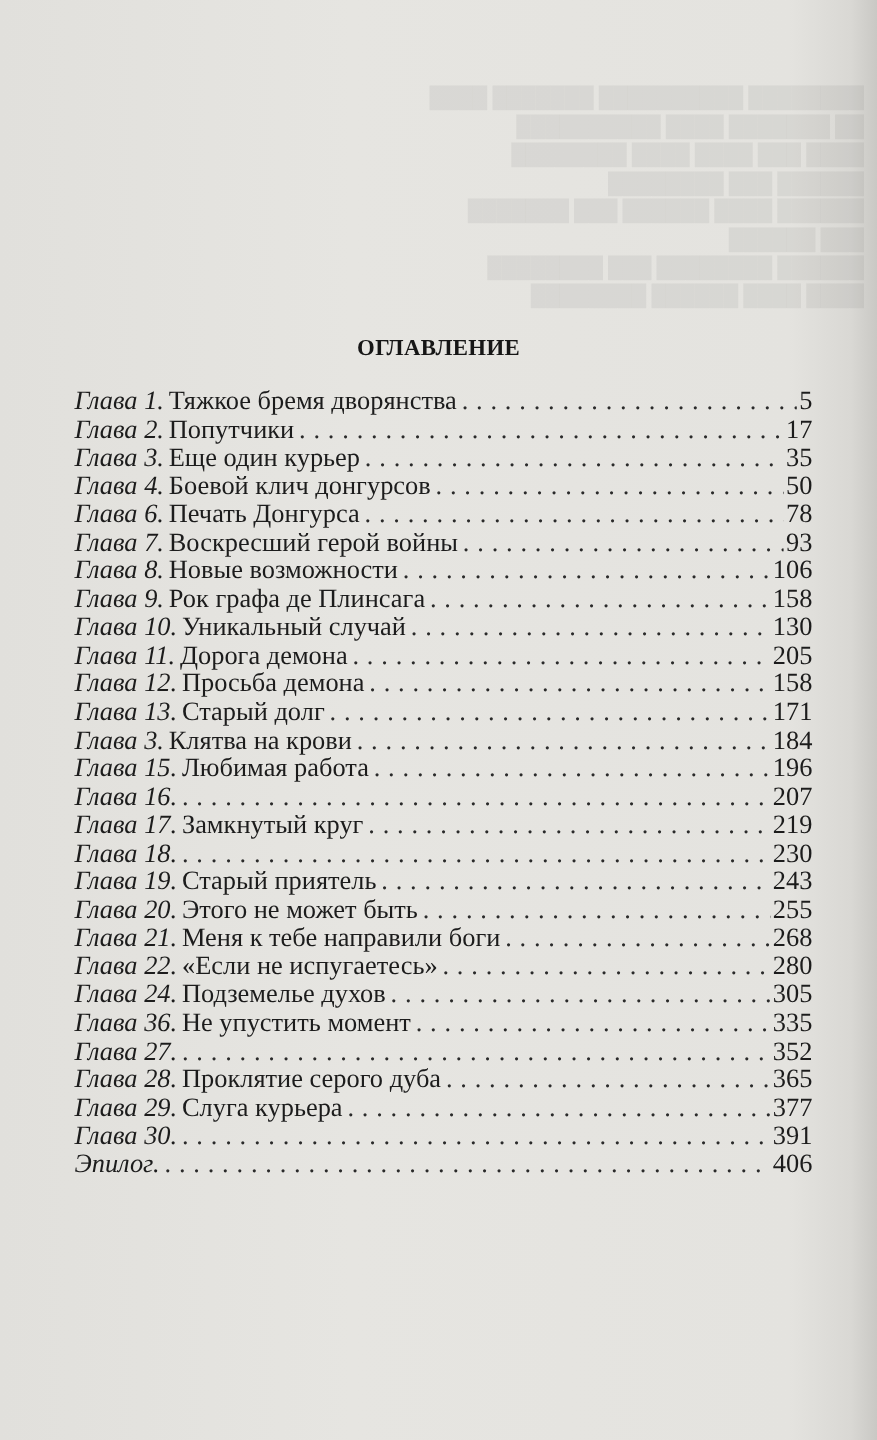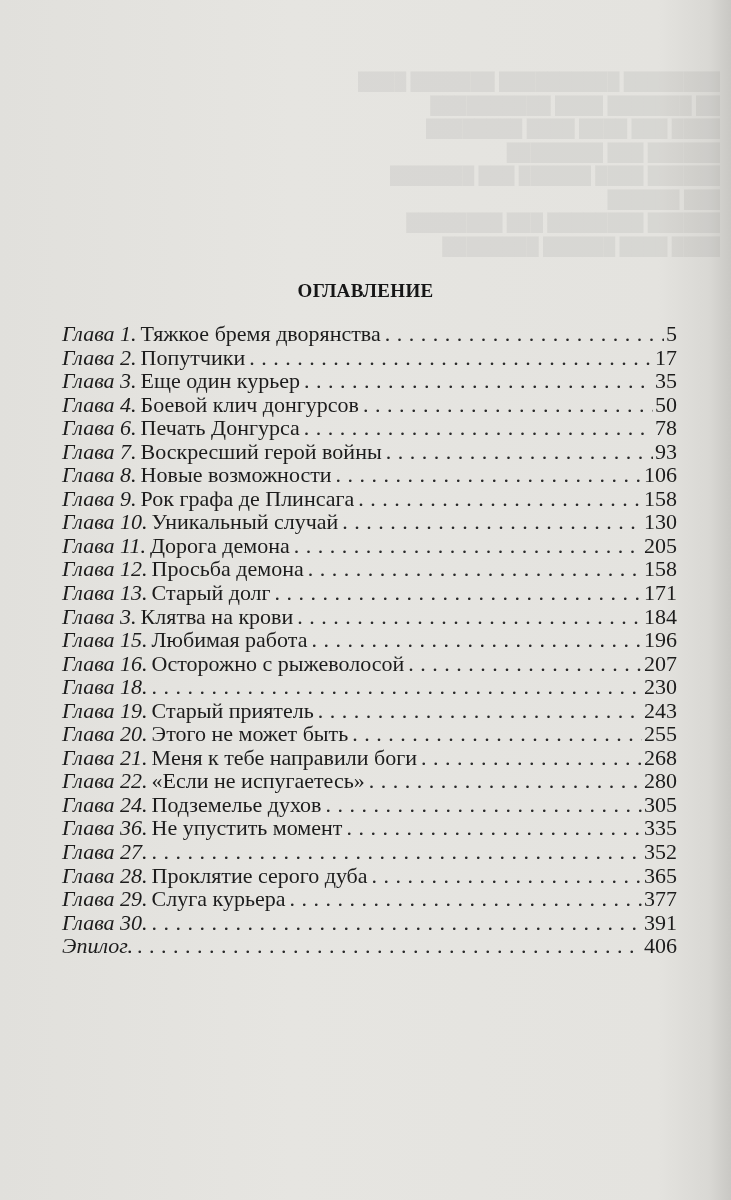--- a/index.html
+++ b/index.html
@@ -139,23 +139,28 @@
     <span class="pg">184</span>
   </div>
       <div class="row">
     <span class="lbl">Глава 15.</span>
     <span class="ttl">Любимая работа</span>
     <span class="dots"></span>
     <span class="pg">196</span>
   </div>
       <div class="row">
     <span class="lbl">Глава 16.</span>
-    <span class="ttl">Осторожно с рыжеволосой</span>
     <span class="dots"></span>
     <span class="pg">207</span>
+  </div>
+      <div class="row">
+    <span class="lbl">Глава 17.</span>
+    <span class="ttl">Замкнутый круг</span>
+    <span class="dots"></span>
+    <span class="pg">219</span>
   </div>
       <div class="row">
     <span class="lbl">Глава 18.</span>
     <span class="dots"></span>
     <span class="pg">230</span>
   </div>
       <div class="row">
     <span class="lbl">Глава 19.</span>
     <span class="ttl">Старый приятель</span>
     <span class="dots"></span>

